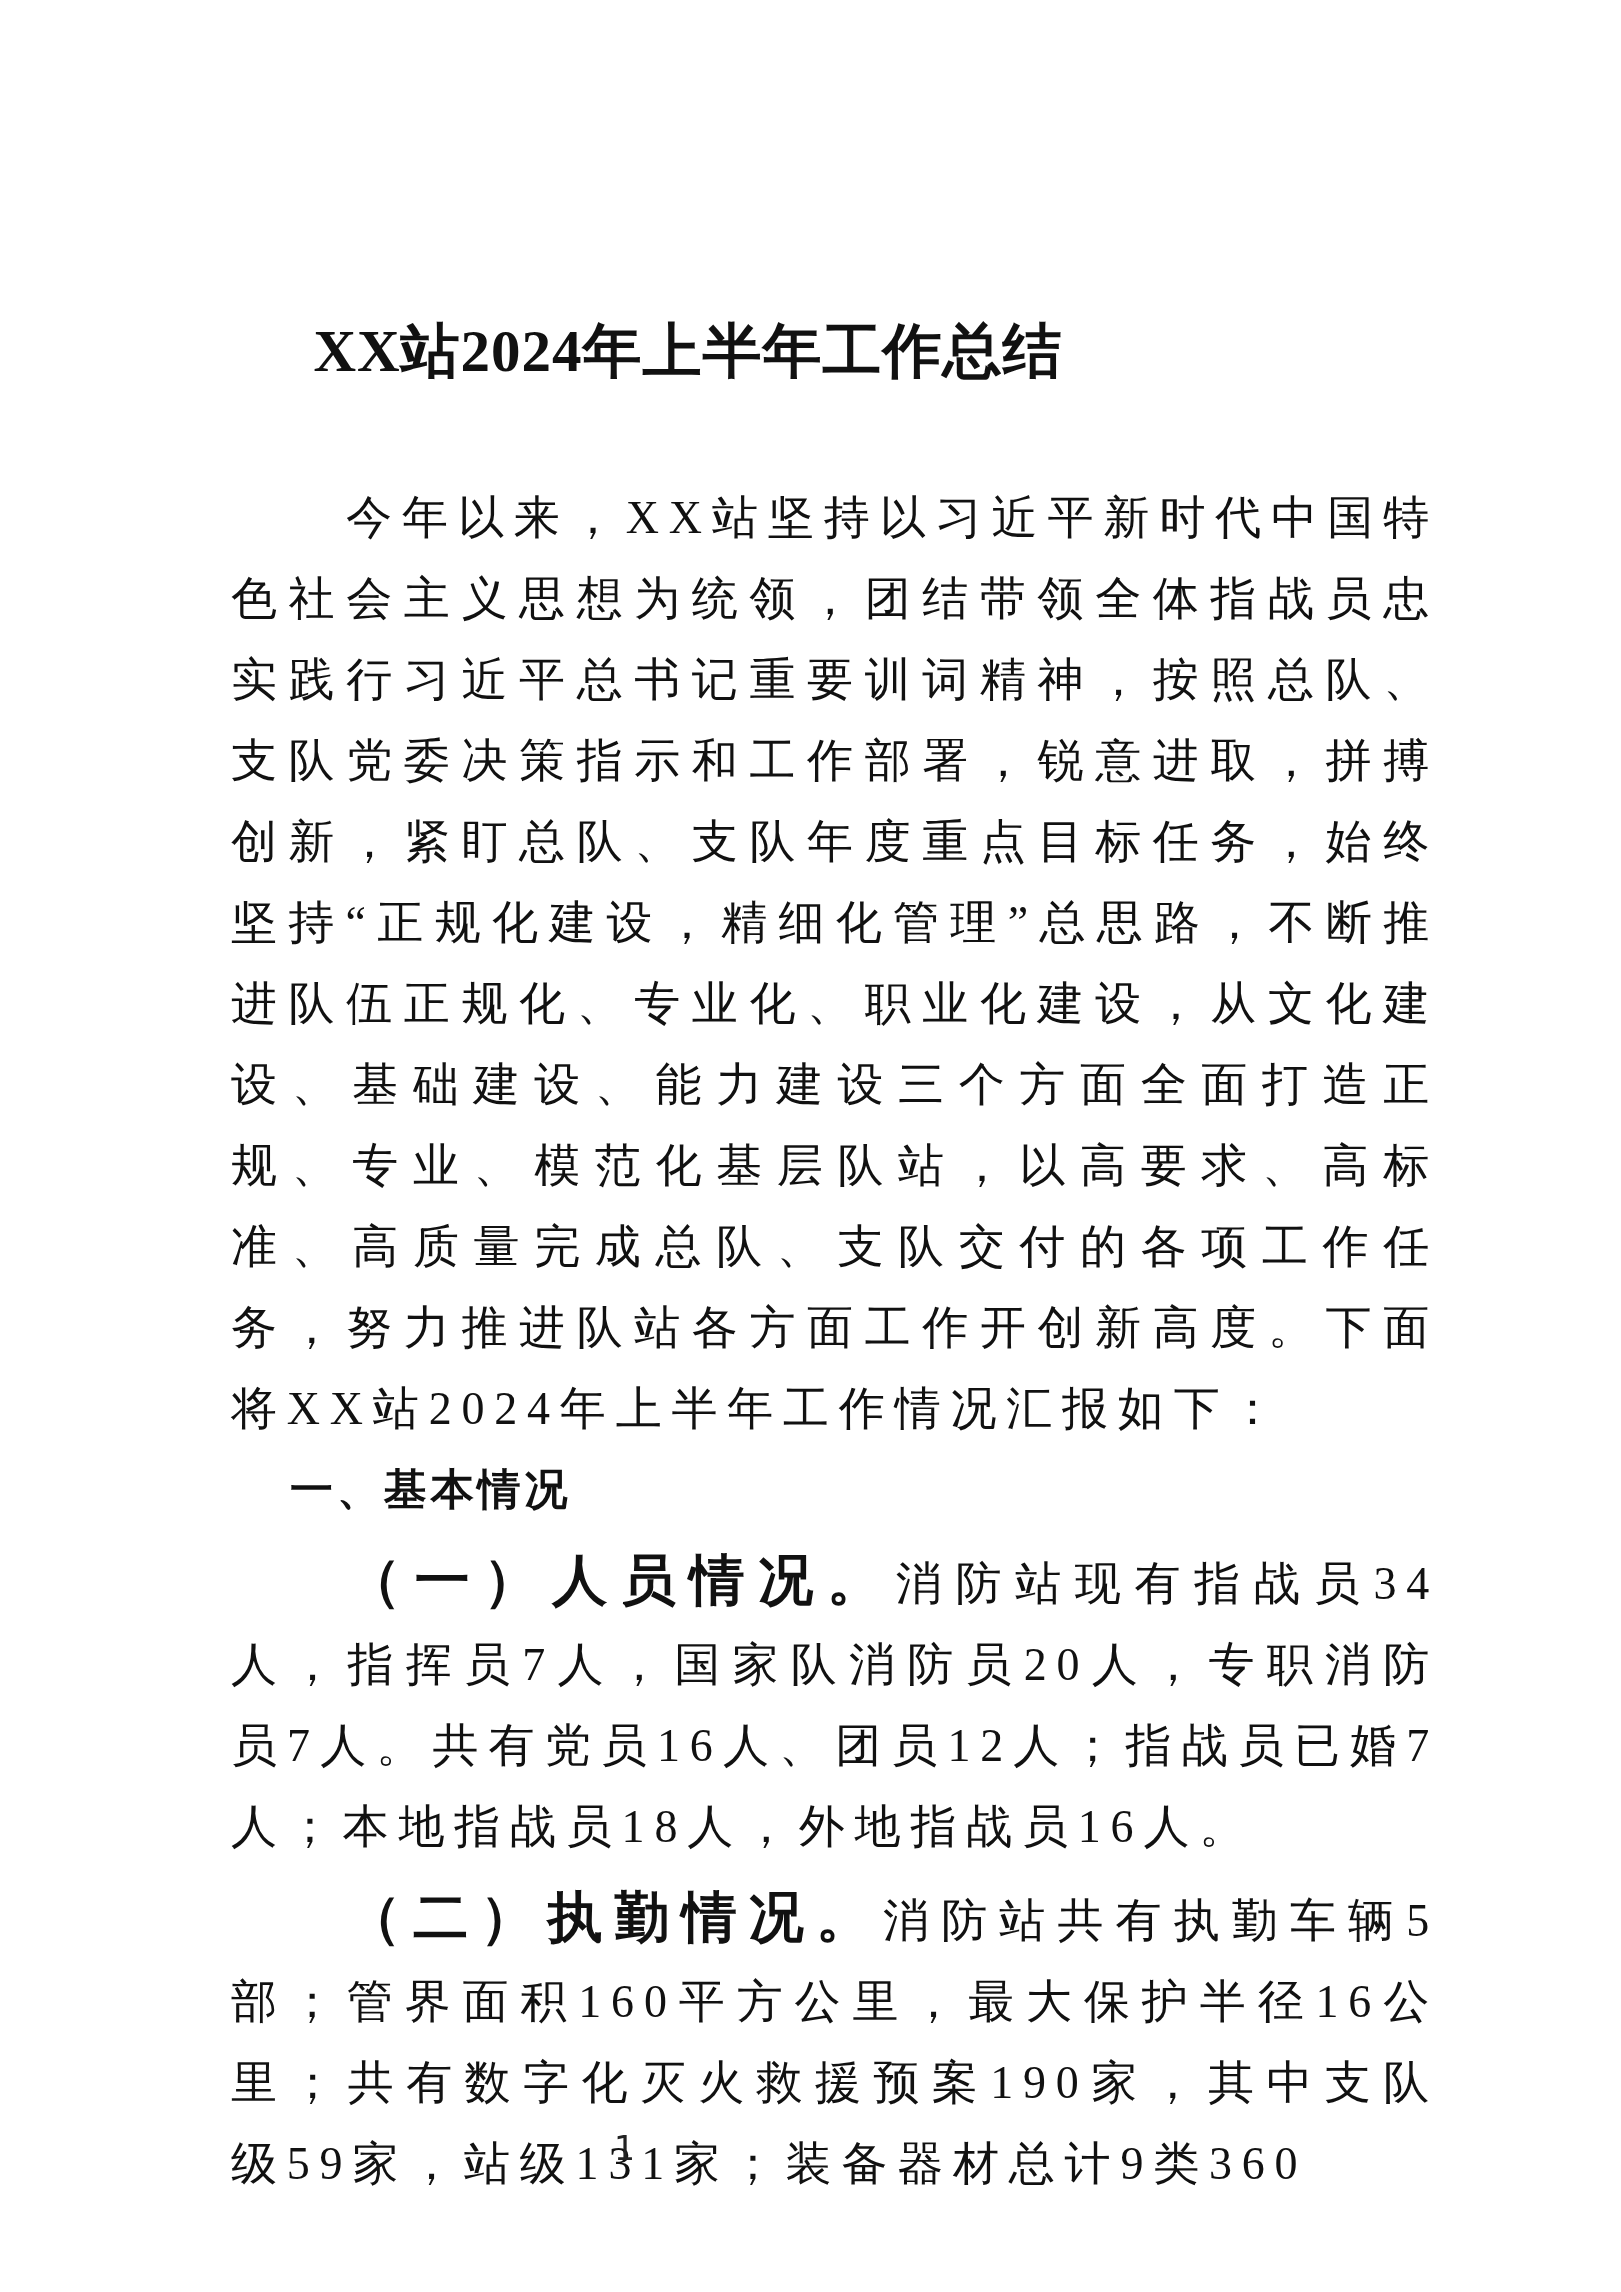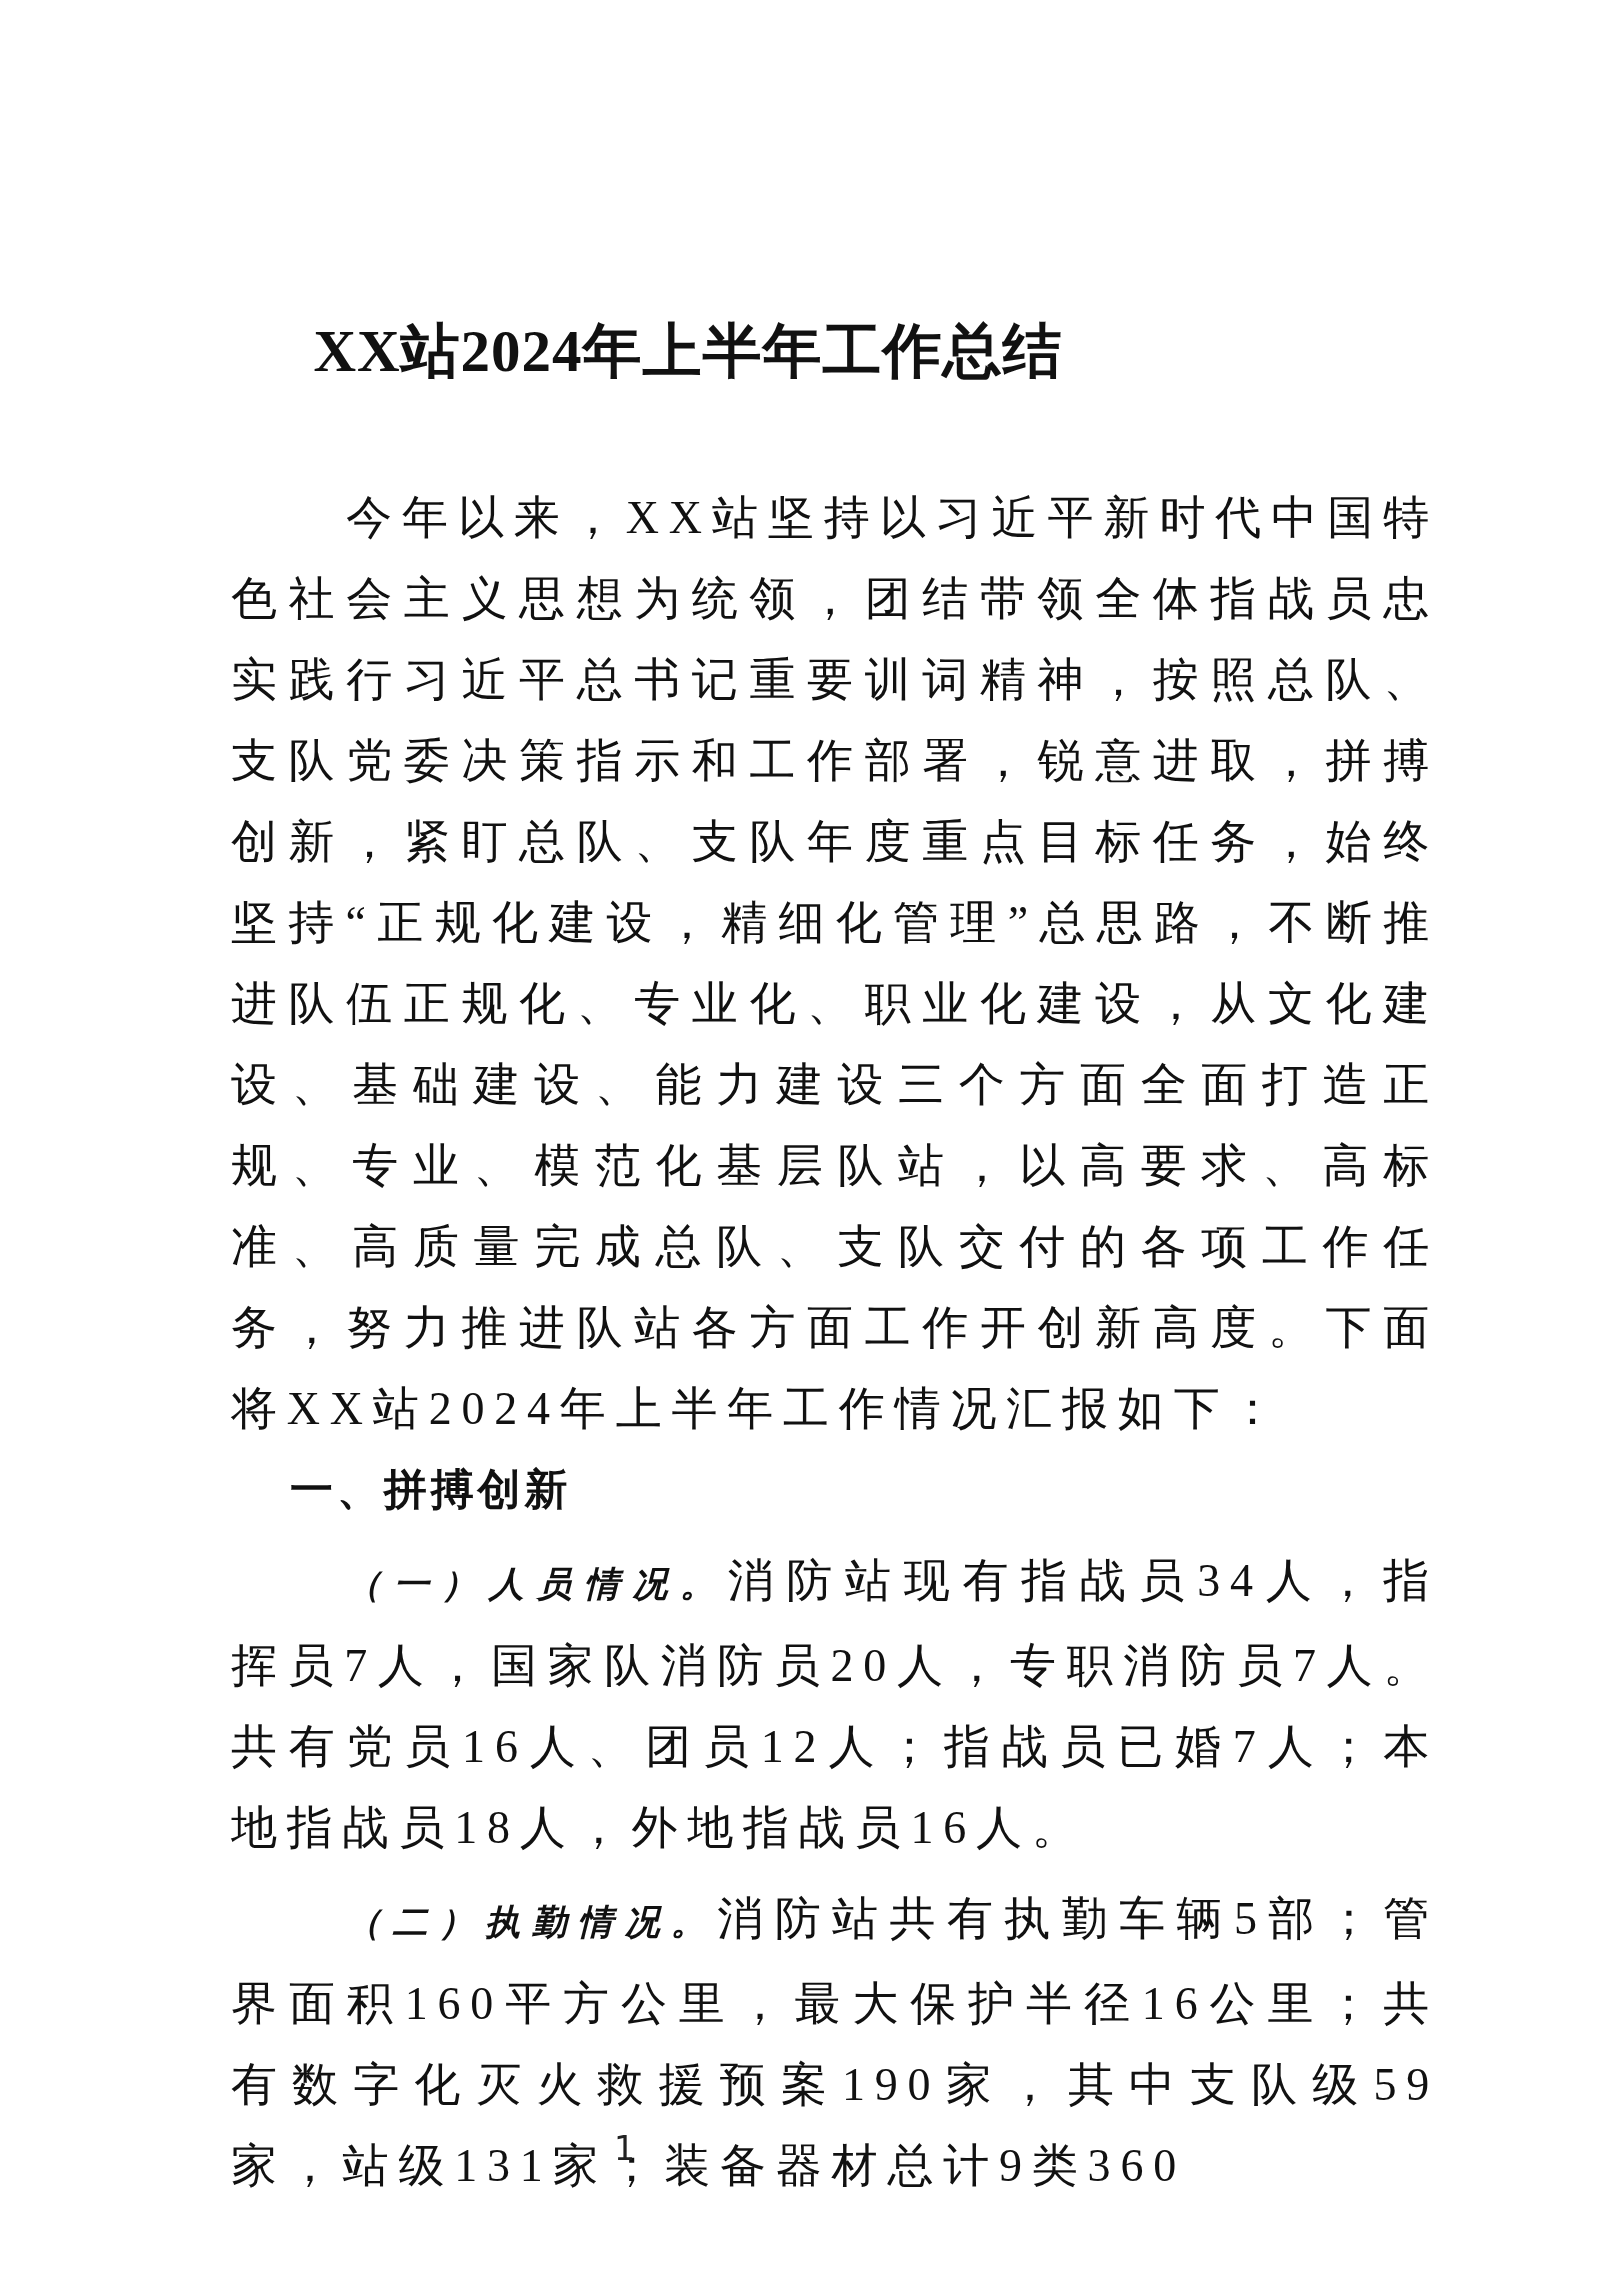--- a/index.html
+++ b/index.html
@@ -55,22 +55,21 @@
       font-size: 43px;
       letter-spacing: 3.9px;
       text-indent: 59px;
     }
     .body p.sub {
       margin-top: 9.8px;
     }
     .body .lead {
       font-family: "DejaVu Sans", "Liberation Sans", sans-serif;
       font-weight: bold;
-      font-size: 35px;
-      font-style: italic;
+      font-size: 55px;
     }
     .page-number {
       position: absolute;
       left: 0;
       width: 1249px;
       top: 2129px;
       text-align: center;
       font-family: "DejaVu Sans", "Liberation Sans", sans-serif;
       font-size: 33px;
       color: #222222;
@@ -78,21 +77,21 @@
   </style>
 </head>
 <body>
 
 <div class="page">
   <div class="title">XX站2024年上半年工作总结</div>
 
   <div class="body">
     <p>今年以来，XX站坚持以习近平新时代中国特色社会主义思想为统领，团结带领全体指战员忠实践行习近平总书记重要训词精神，按照总队、支队党委决策指示和工作部署，锐意进取，拼搏创新，紧盯总队、支队年度重点目标任务，始终坚持“正规化建设，精细化管理”总思路，不断推进队伍正规化、专业化、职业化建设，从文化建设、基础建设、能力建设三个方面全面打造正规、专业、模范化基层队站，以高要求、高标准、高质量完成总队、支队交付的各项工作任务，努力推进队站各方面工作开创新高度。下面将XX站2024年上半年工作情况汇报如下：</p>
 
-    <p class="heading">一、拼搏创新</p>
+    <p class="heading">一、基本情况</p>
 
     <p class="sub"><span class="lead">（一）人员情况。</span><span>消防站现有指战员34人，指挥员7人，国家队消防员20人，专职消防员7人。共有党员16人、团员12人；指战员已婚7人；本地指战员18人，外地指战员16人。</span></p>
 
     <p class="sub"><span class="lead">（二）执勤情况。</span><span>消防站共有执勤车辆5部；管界面积160平方公里，最大保护半径16公里；共有数字化灭火救援预案190家，其中支队级59家，站级131家；装备器材总计9类360</span></p>
   </div>
 
   <div class="page-number">1</div>
 </div>
 
 

